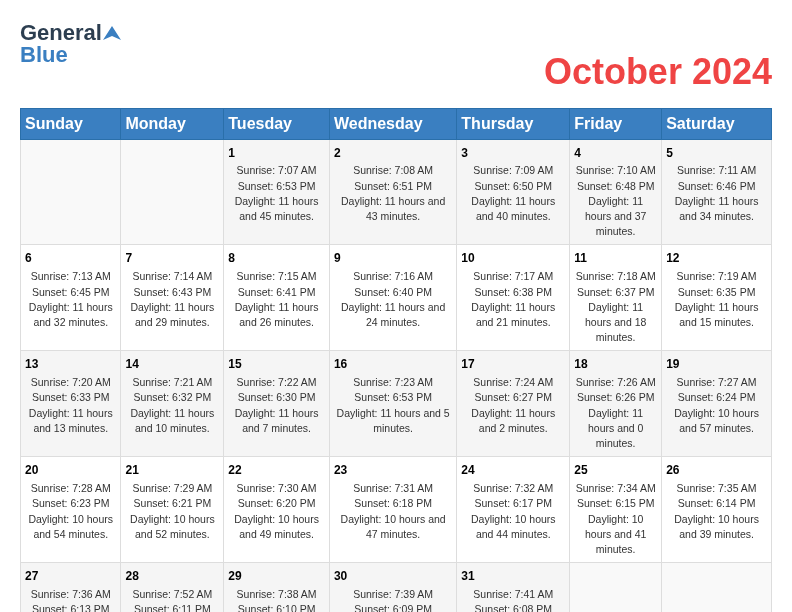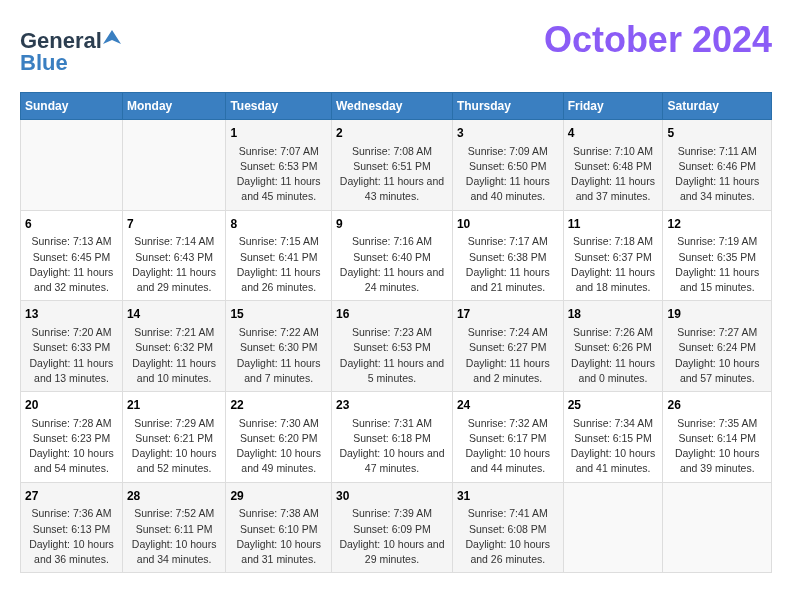--- a/index.html
+++ b/index.html
@@ -24,40 +24,41 @@
     .logo-text {
       display: flex;
       align-items: center;
     }
     .title-block {
       text-align: right;
     }
     .month-title {
       font-size: 36px;
       font-weight: bold;
-      color: #8b5cf6;
+      color: #ef4444;
       line-height: 1.1;
+      margin-top: 32px;
     }
     .location-title {
       font-size: 16px;
       color: #555;
     }
     table {
       width: 100%;
       border-collapse: collapse;
       font-size: 11px;
     }
     thead tr {
       background-color: #3a7fc1;
       color: #fff;
     }
     thead th {
       padding: 6px 4px;
       text-align: left;
-      font-size: 12px;
+      font-size: 16px;
       font-weight: bold;
       border: 1px solid #2a6faa;
     }
     tbody tr {
       vertical-align: top;
     }
     tbody tr:nth-child(odd) {
       background-color: #f5f5f5;
     }
     tbody tr:nth-child(even) {
@@ -85,21 +86,21 @@
     .empty-cell {
       background: #f9f9f9;
     }
   </style>
 </head>
 <body>
 
 <div class="header">
   <div class="logo">
     <div class="logo-text">
-      <span style="font-size:22px;font-weight:bold;color:#2c3e50;margin-top:8px;">General</span>
+      <span style="font-size:22px;font-weight:bold;color:#2c3e50;">General</span>
       <svg width="18" height="18" viewBox="0 0 18 18" style="margin-left:1px;">
         <polygon points="9,2 18,16 9,12 0,16" fill="#3a7fc1"></polygon>
       </svg>
     </div>
     <span style="font-size:22px;font-weight:bold;color:#3a7fc1;margin-top:-4px;">Blue</span>
   </div>
   <div class="title-block">
     <div class="month-title">October 2024</div>
   </div>
 </div>

